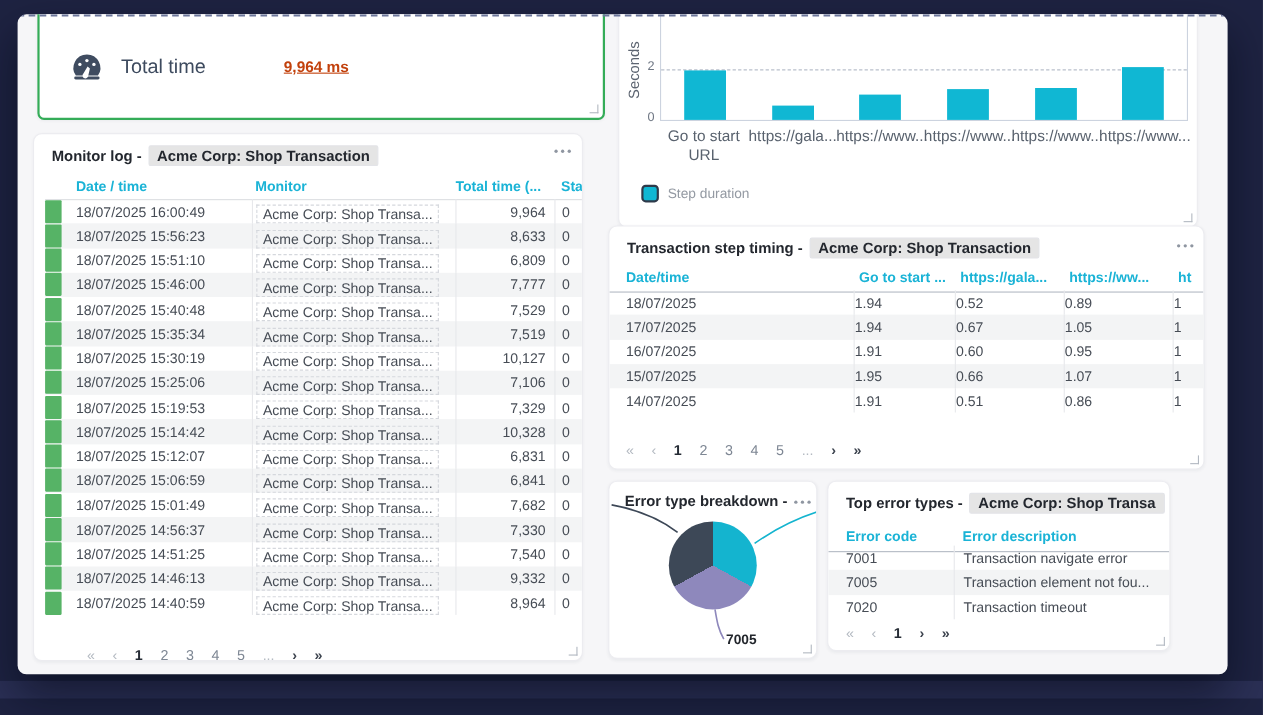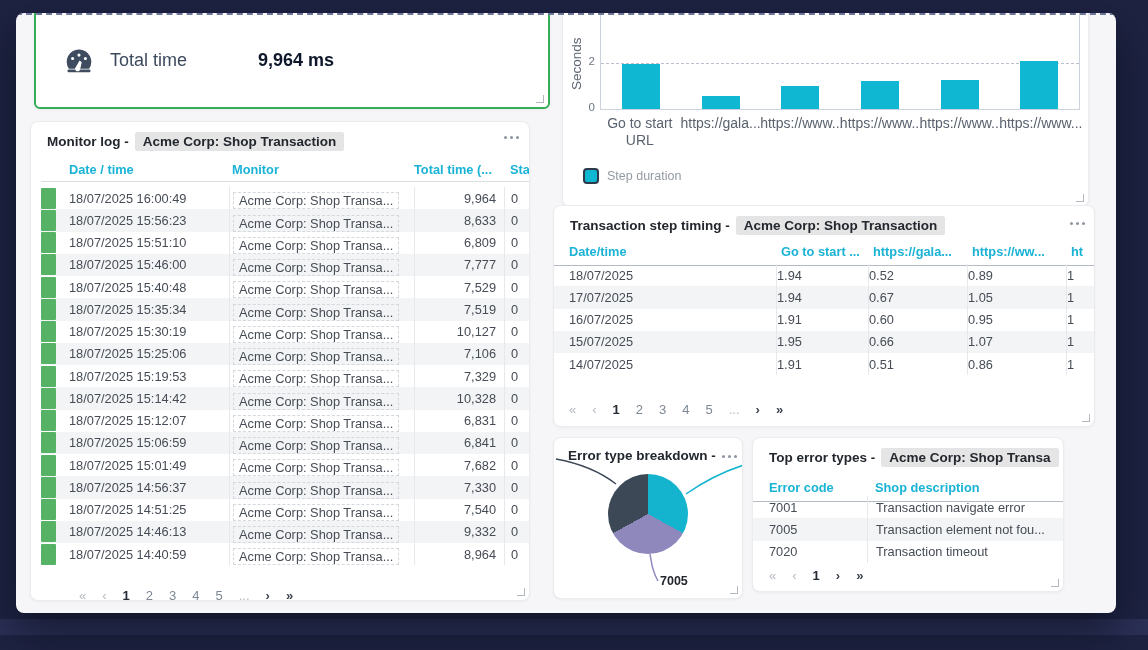--- a/index.html
+++ b/index.html
@@ -16,27 +16,27 @@
   .ttl{font-size:13.5px;font-weight:700;color:#23272e;white-space:nowrap;}
   .sel{font-size:13.5px;font-weight:700;color:#23272e;border:1px solid #e3e4e8;border-radius:2px;
     background:#e5e5e5;padding:1px 7px;margin-left:6px;white-space:nowrap;}
   .dots{position:absolute;display:flex;gap:3px;}
   .dots i{width:3px;height:3px;border-radius:50%;background:#8f96a1;}
   .title-row{position:absolute;top:10px;left:16px;display:flex;align-items:center;}
   
   #total-card{left:18px;top:-12px;width:512px;height:104px;border:2px solid #34ac58;border-radius:6px;}
   #total-card .inner{display:flex;align-items:center;height:100%;padding:10px 0 0 28px;box-sizing:border-box;}
   #total-card .lbl{font-size:18px;color:#3d4a5e;width:148px;margin-left:16px;}
-  #total-card .val{font-size:18px;font-weight:700;color:#0f172a;}
+  #total-card .val{font-size:14px;font-weight:700;color:#c2410c;text-decoration:underline;}
   
   #ml-card{left:14px;top:108px;width:498px;height:478px;}
   .ml-header{position:absolute;top:40px;left:10px;width:530px;display:flex;
     font-size:12.8px;font-weight:700;color:#1ab3d6;border-bottom:1px solid #dcdee2;padding-bottom:4px;}
   .ml-header .sp{width:28px;}
-  #ml-rows{position:absolute;top:65px;left:10px;width:530px;}
+  #ml-rows{position:absolute;top:59px;left:10px;width:530px;}
   .trow{display:flex;align-items:center;height:22.25px;font-size:12.8px;color:#464c55;}
   #ml-rows .trow:nth-child(even){background:#f3f4f5;}
   .stat-block{width:15px;height:21px;background:#56b366;border-radius:1px;margin-right:13px;flex:none;}
   .c-date{width:160px;border-right:1px solid #e7e8eb;align-self:stretch;display:flex;align-items:center;flex:none;}
   .c-mon{width:185px;border-right:1px solid #e7e8eb;align-self:stretch;display:flex;align-items:flex-end;padding-left:3px;box-sizing:border-box;flex:none;}
   .chip{border:1px dashed #d5d8dd;padding:0 5px;white-space:nowrap;max-width:168px;overflow:hidden;}
   .c-tot{width:90px;border-right:1px solid #e7e8eb;align-self:stretch;display:flex;align-items:center;
     justify-content:flex-end;padding-right:8px;box-sizing:border-box;flex:none;}
   .c-st{width:40px;padding-left:6px;box-sizing:border-box;flex:none;}
   .hd-date{width:160px;flex:none;}
@@ -474,21 +474,21 @@
     <span class="resize"></span>
   </div>
 
   <div class="card" id="te-card">
     <div class="title-row">
       <span class="ttl">Top error types -</span>
       <span class="sel">Acme Corp: Shop Transa</span>
     </div>
     <div class="te-header">
       <span class="eh-code">Error code</span>
-      <span class="eh-desc">Shop description</span>
+      <span class="eh-desc">Error description</span>
     </div>
     <div id="te-rows">
   <div class="trow">
     <span class="e-code">7001</span>
     <span class="e-desc">Transaction navigate error</span>
   </div>
 
   <div class="trow">
     <span class="e-code">7005</span>
     <span class="e-desc">Transaction element not fou...</span>

